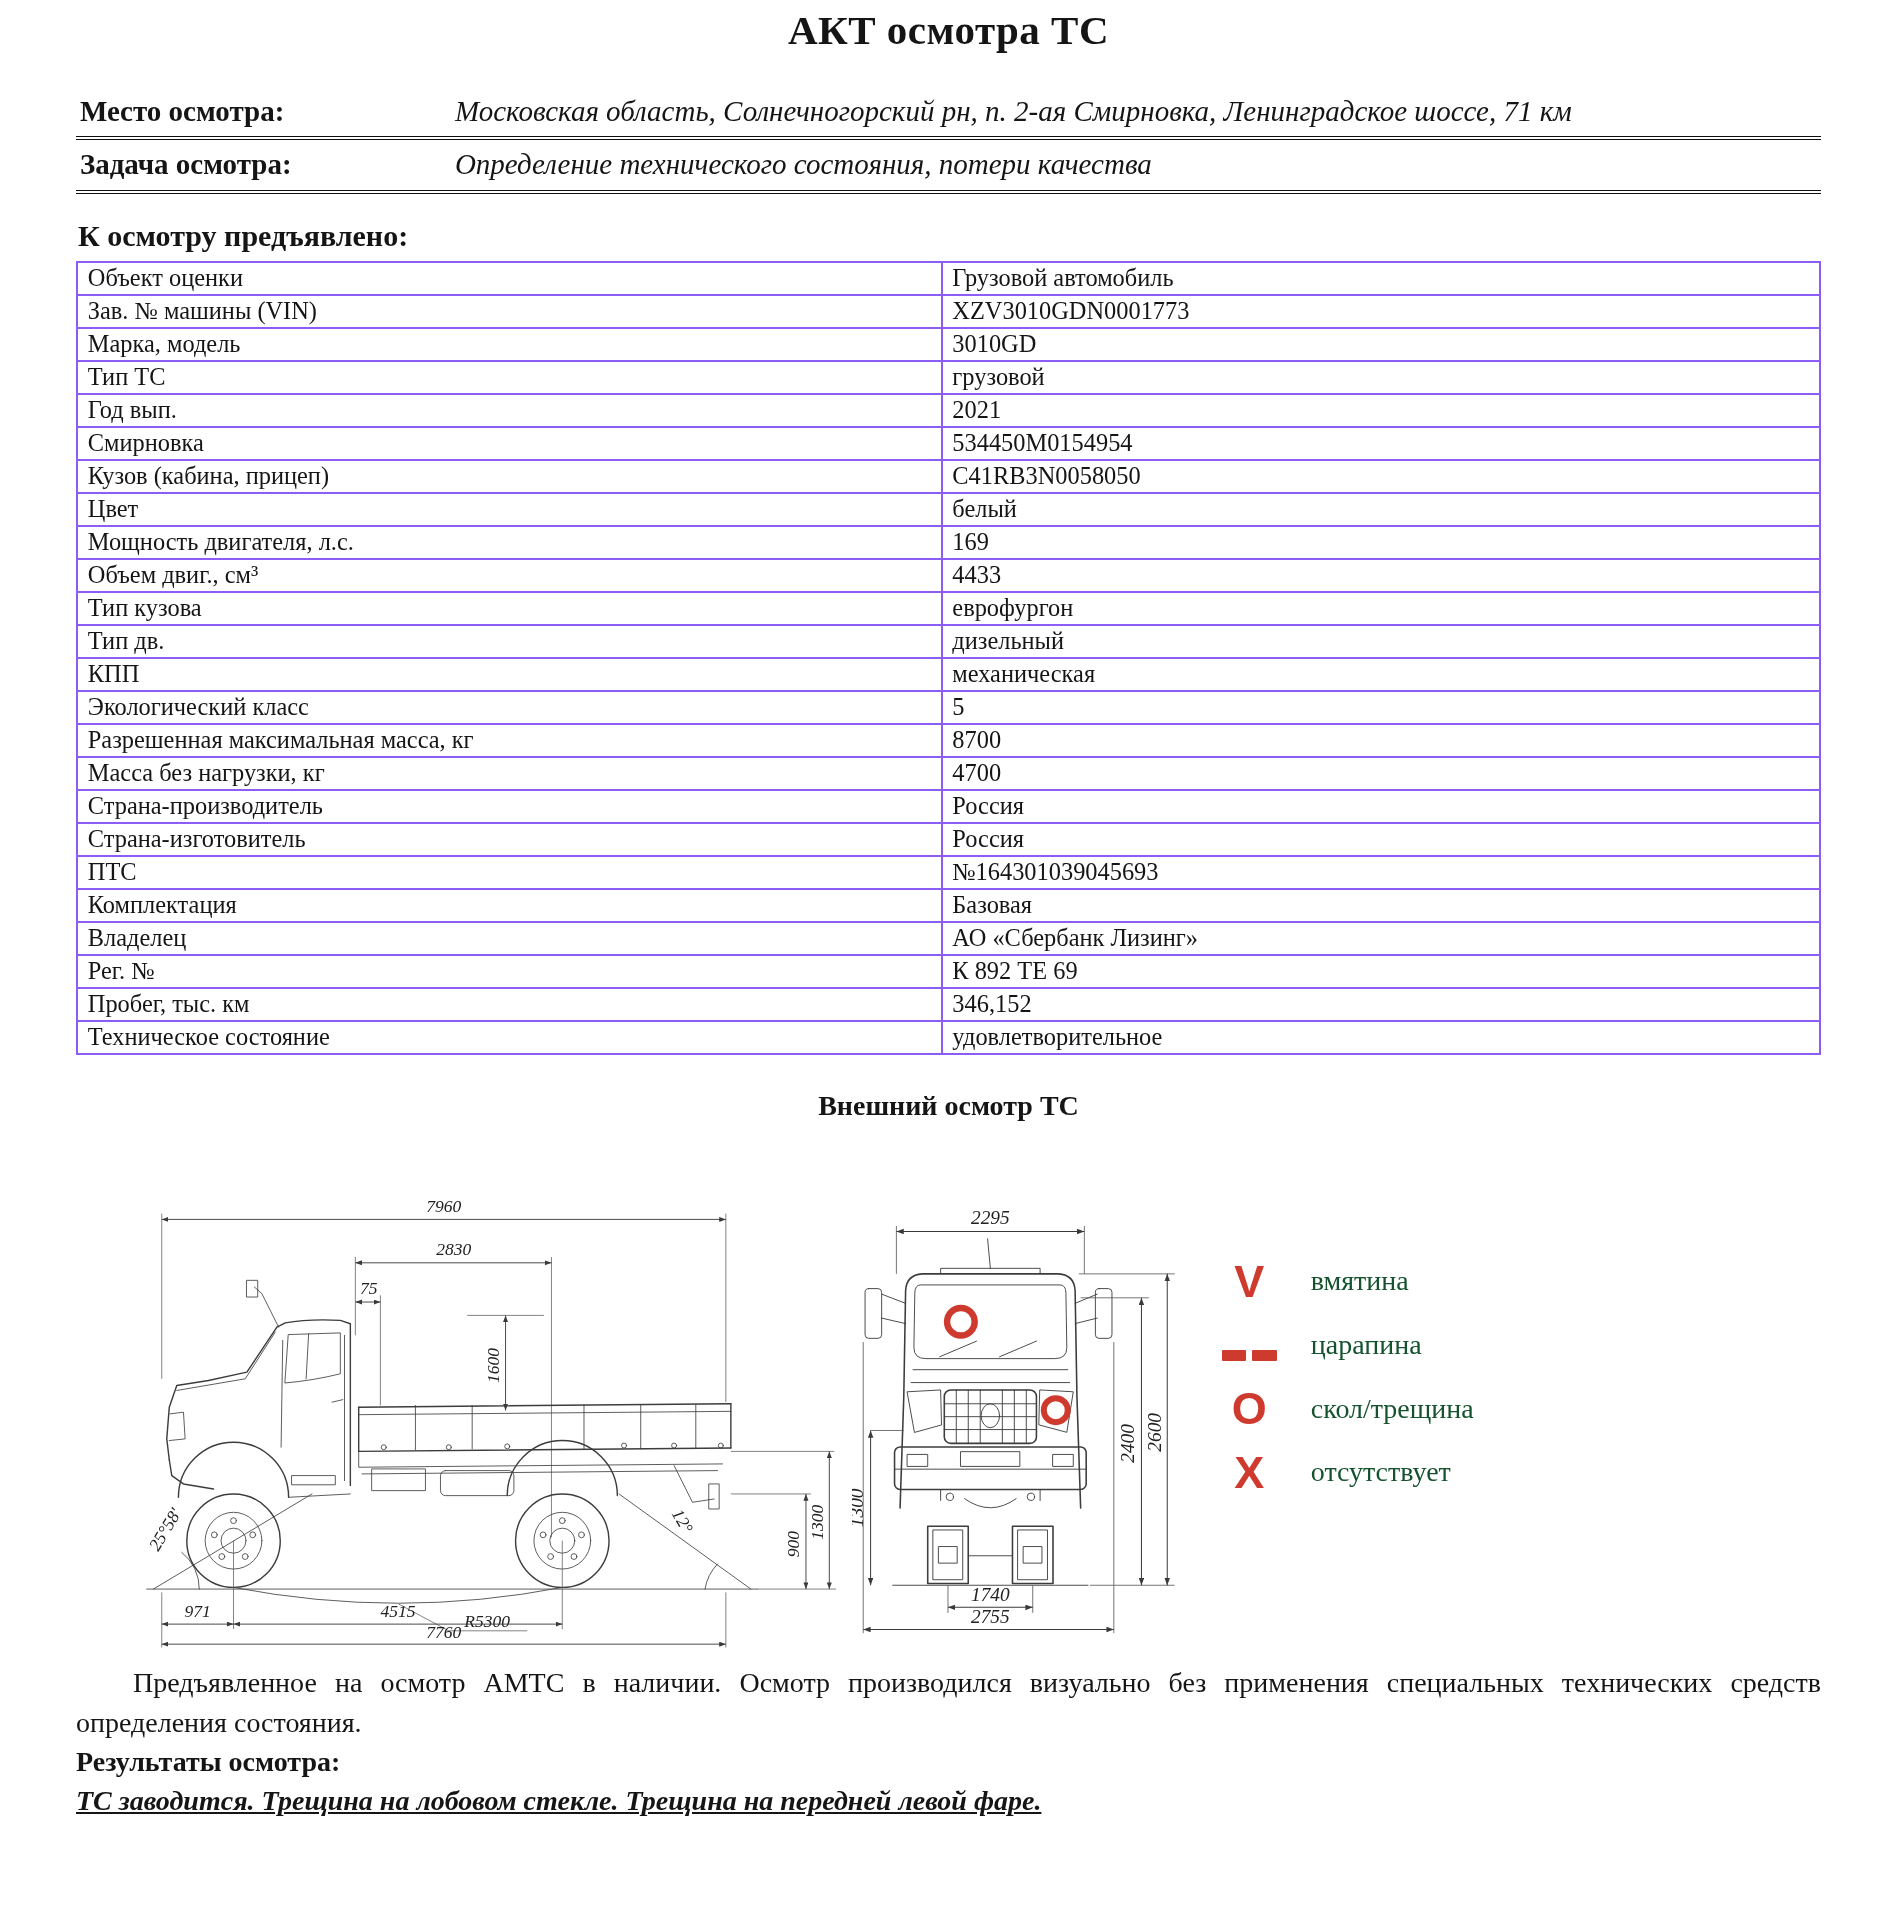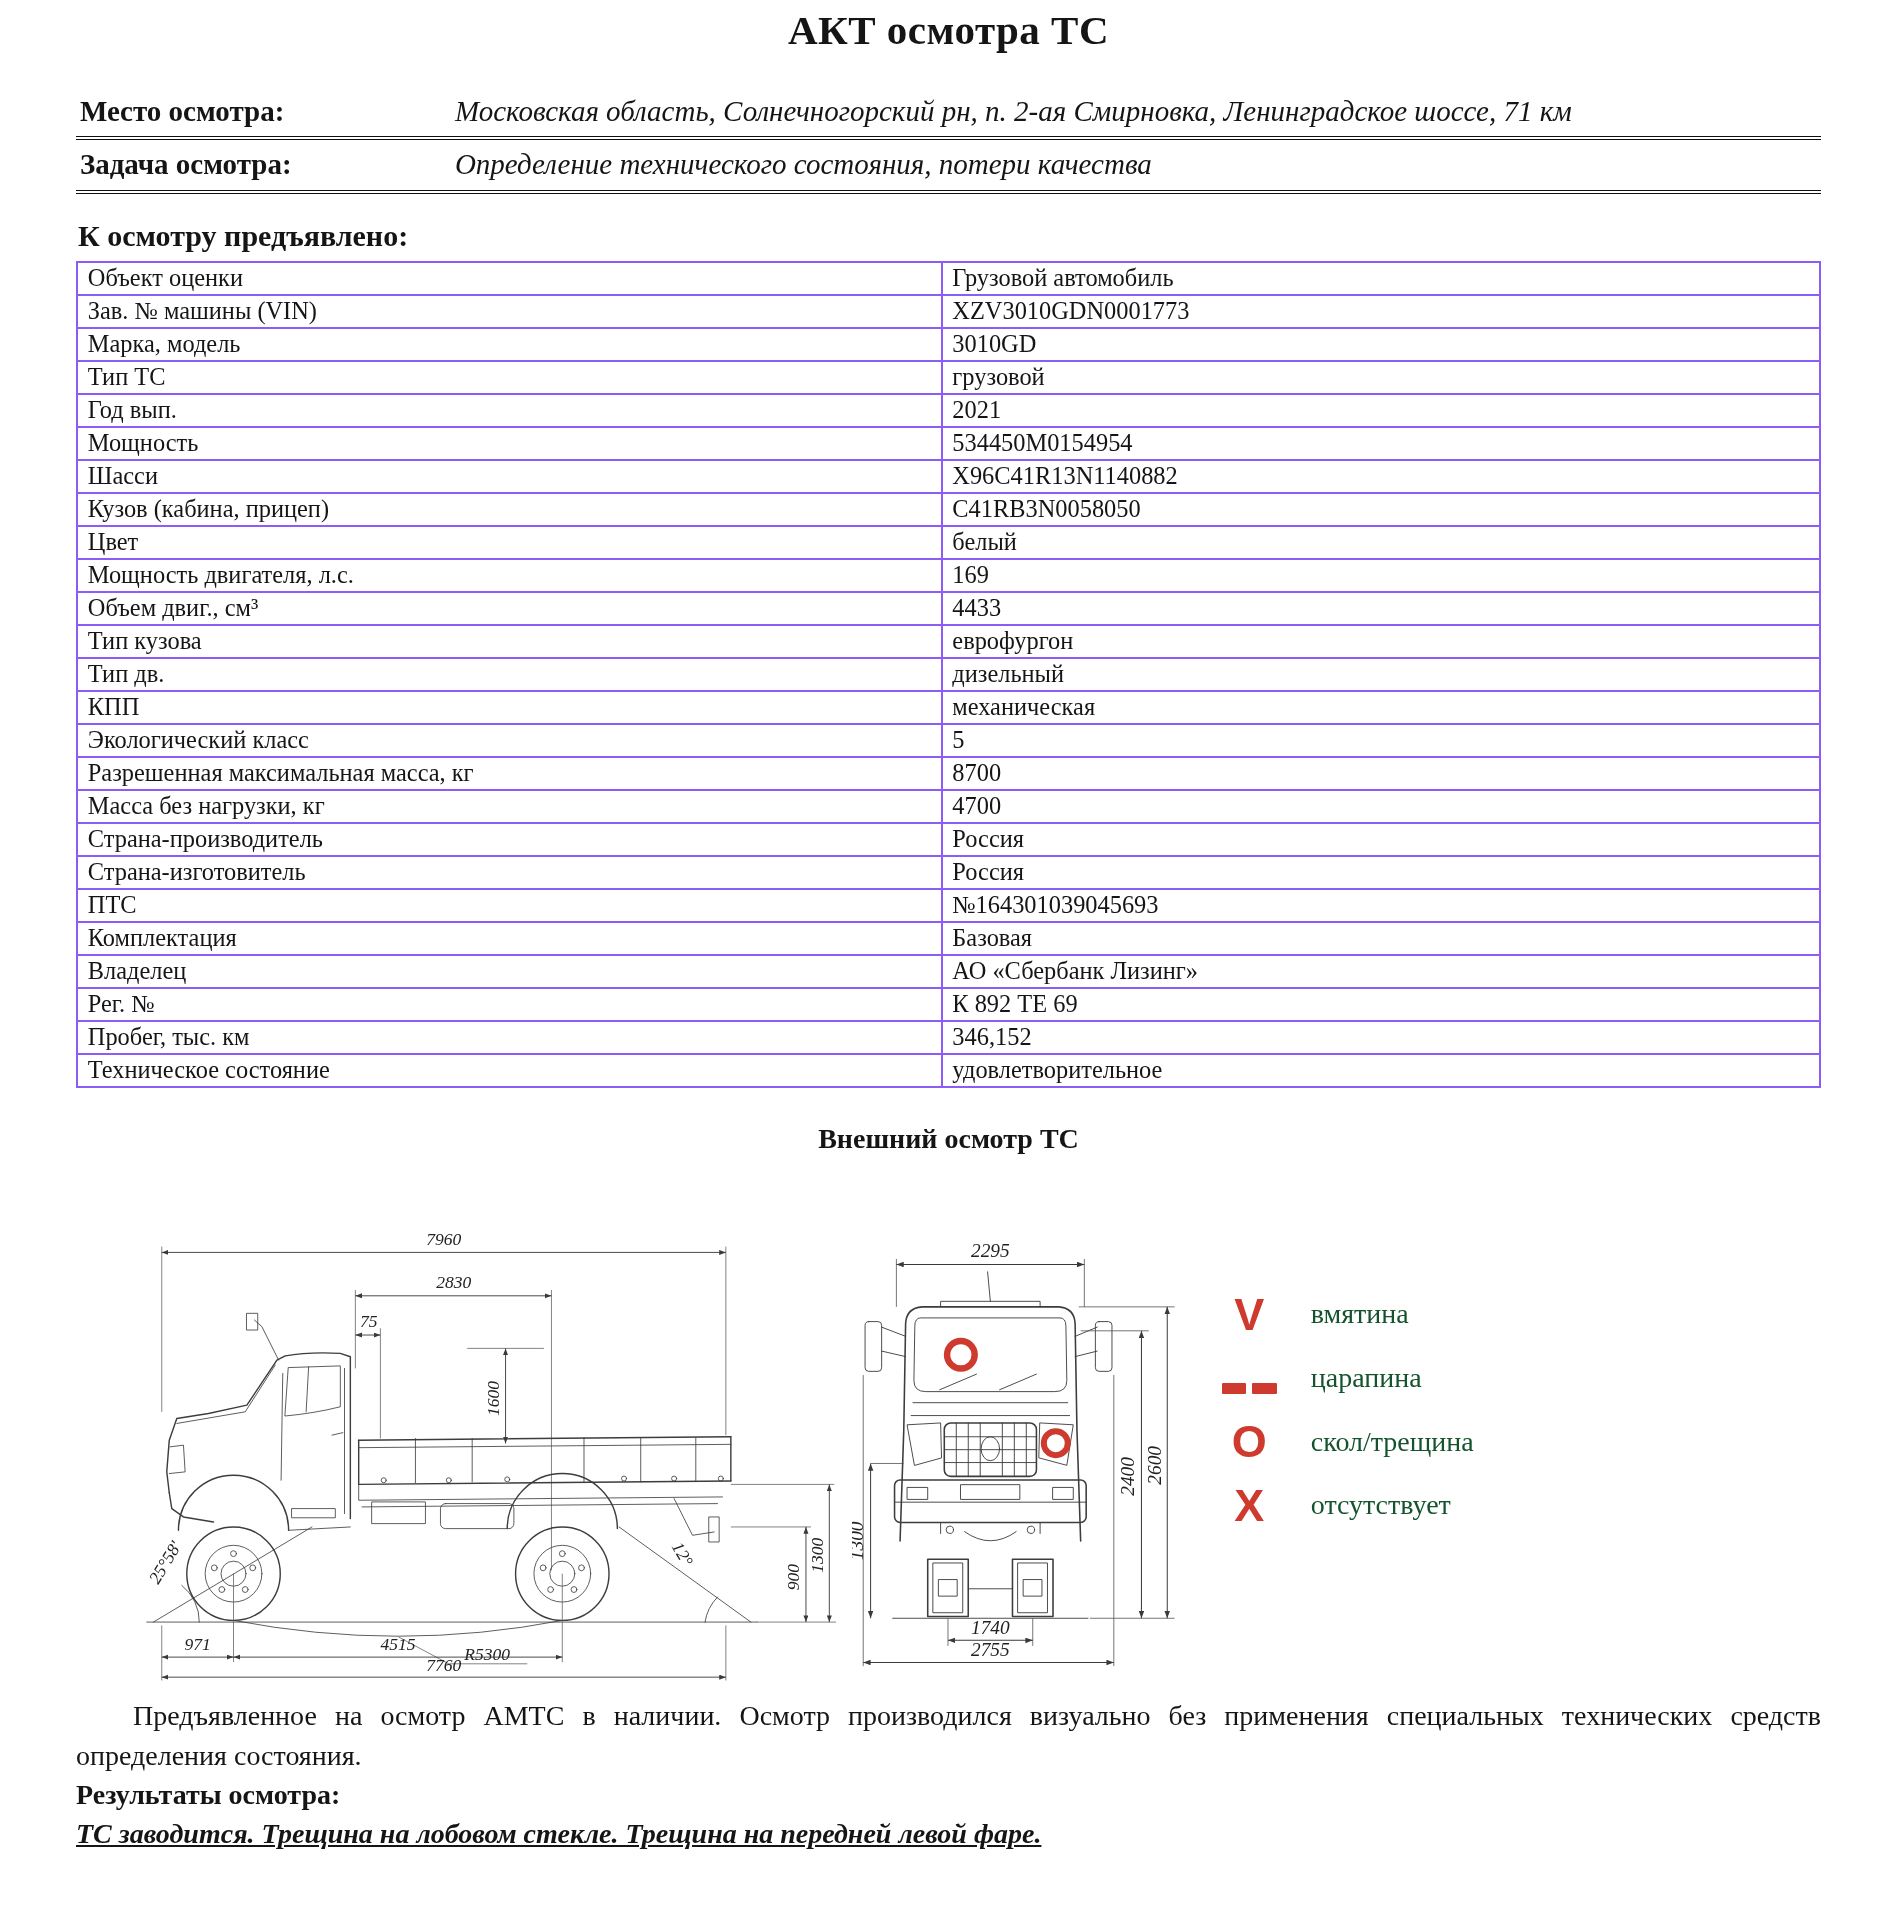--- a/index.html
+++ b/index.html
@@ -115,26 +115,22 @@
         </tr>
         <tr>
           <td class="col-label">Тип ТС</td>
           <td>грузовой</td>
         </tr>
         <tr>
           <td class="col-label">Год вып.</td>
           <td>2021</td>
         </tr>
         <tr>
-          <td class="col-label">Мощность</td>
+          <td class="col-label">Смирновка</td>
           <td>534450M0154954</td>
-        </tr>
-        <tr>
-          <td class="col-label">Шасси</td>
-          <td>X96C41R13N1140882</td>
         </tr>
         <tr>
           <td class="col-label">Кузов (кабина, прицеп)</td>
           <td>C41RB3N0058050</td>
         </tr>
         <tr>
           <td class="col-label">Цвет</td>
           <td>белый</td>
         </tr>
         <tr>

